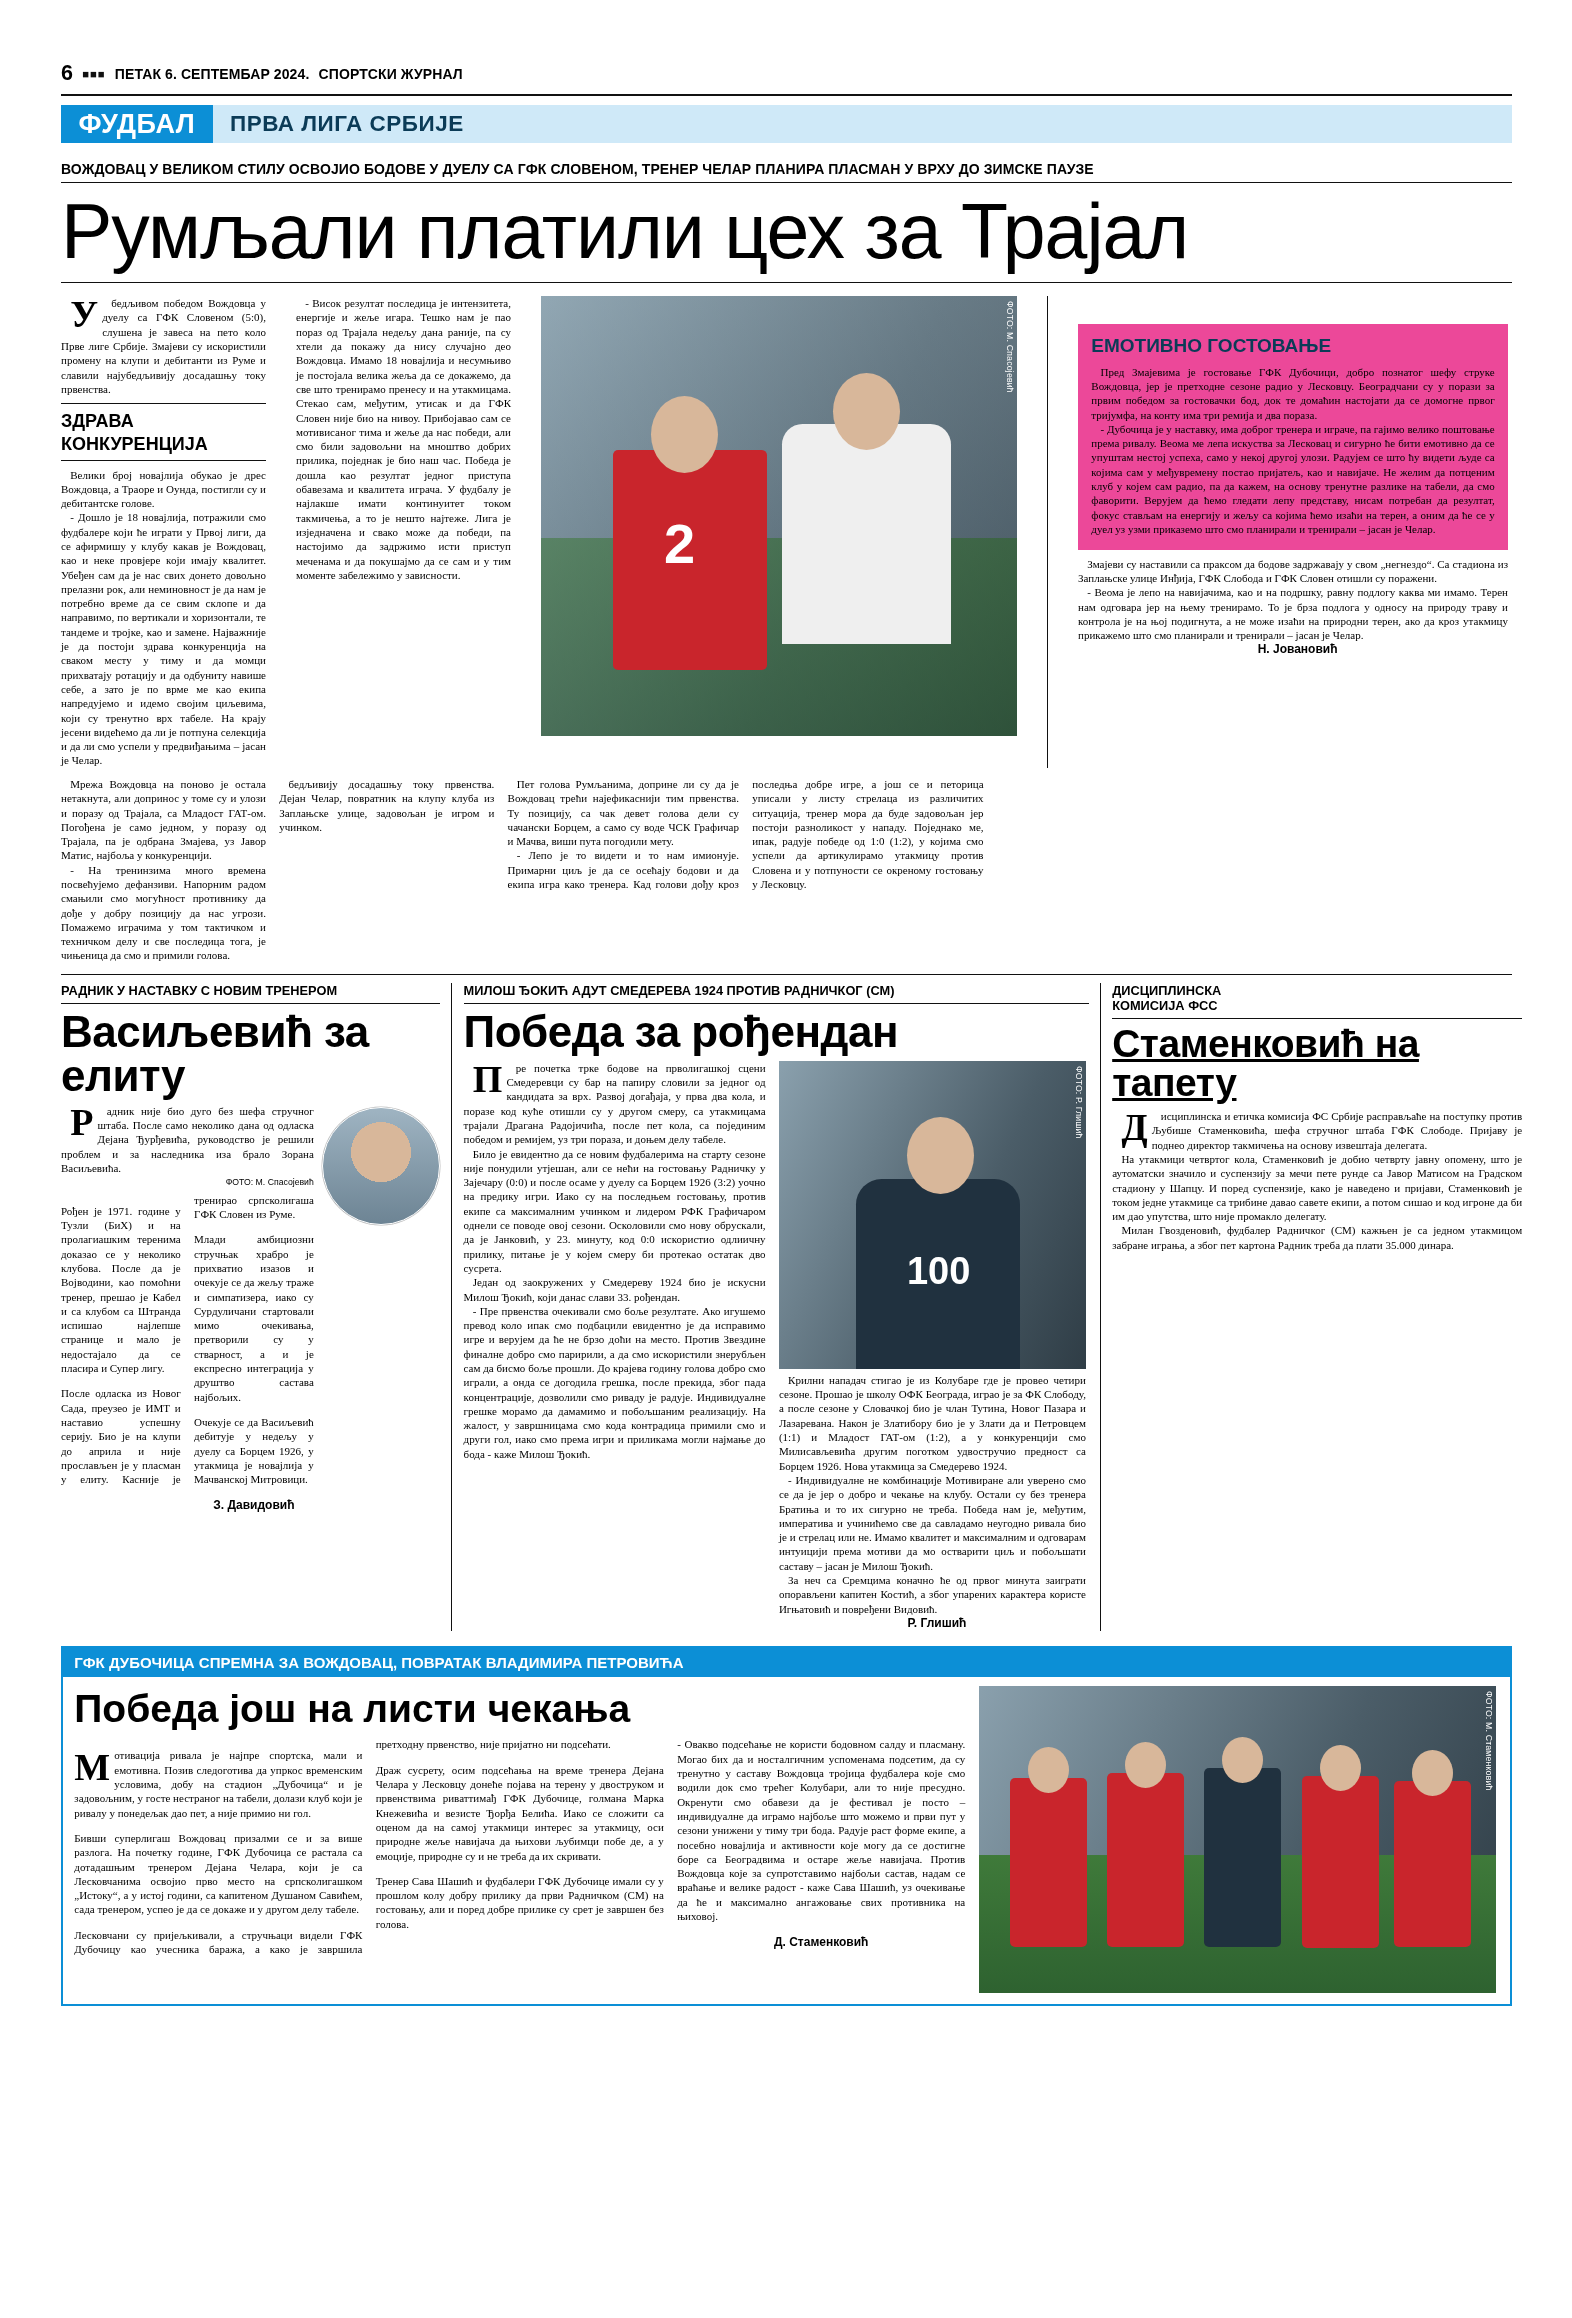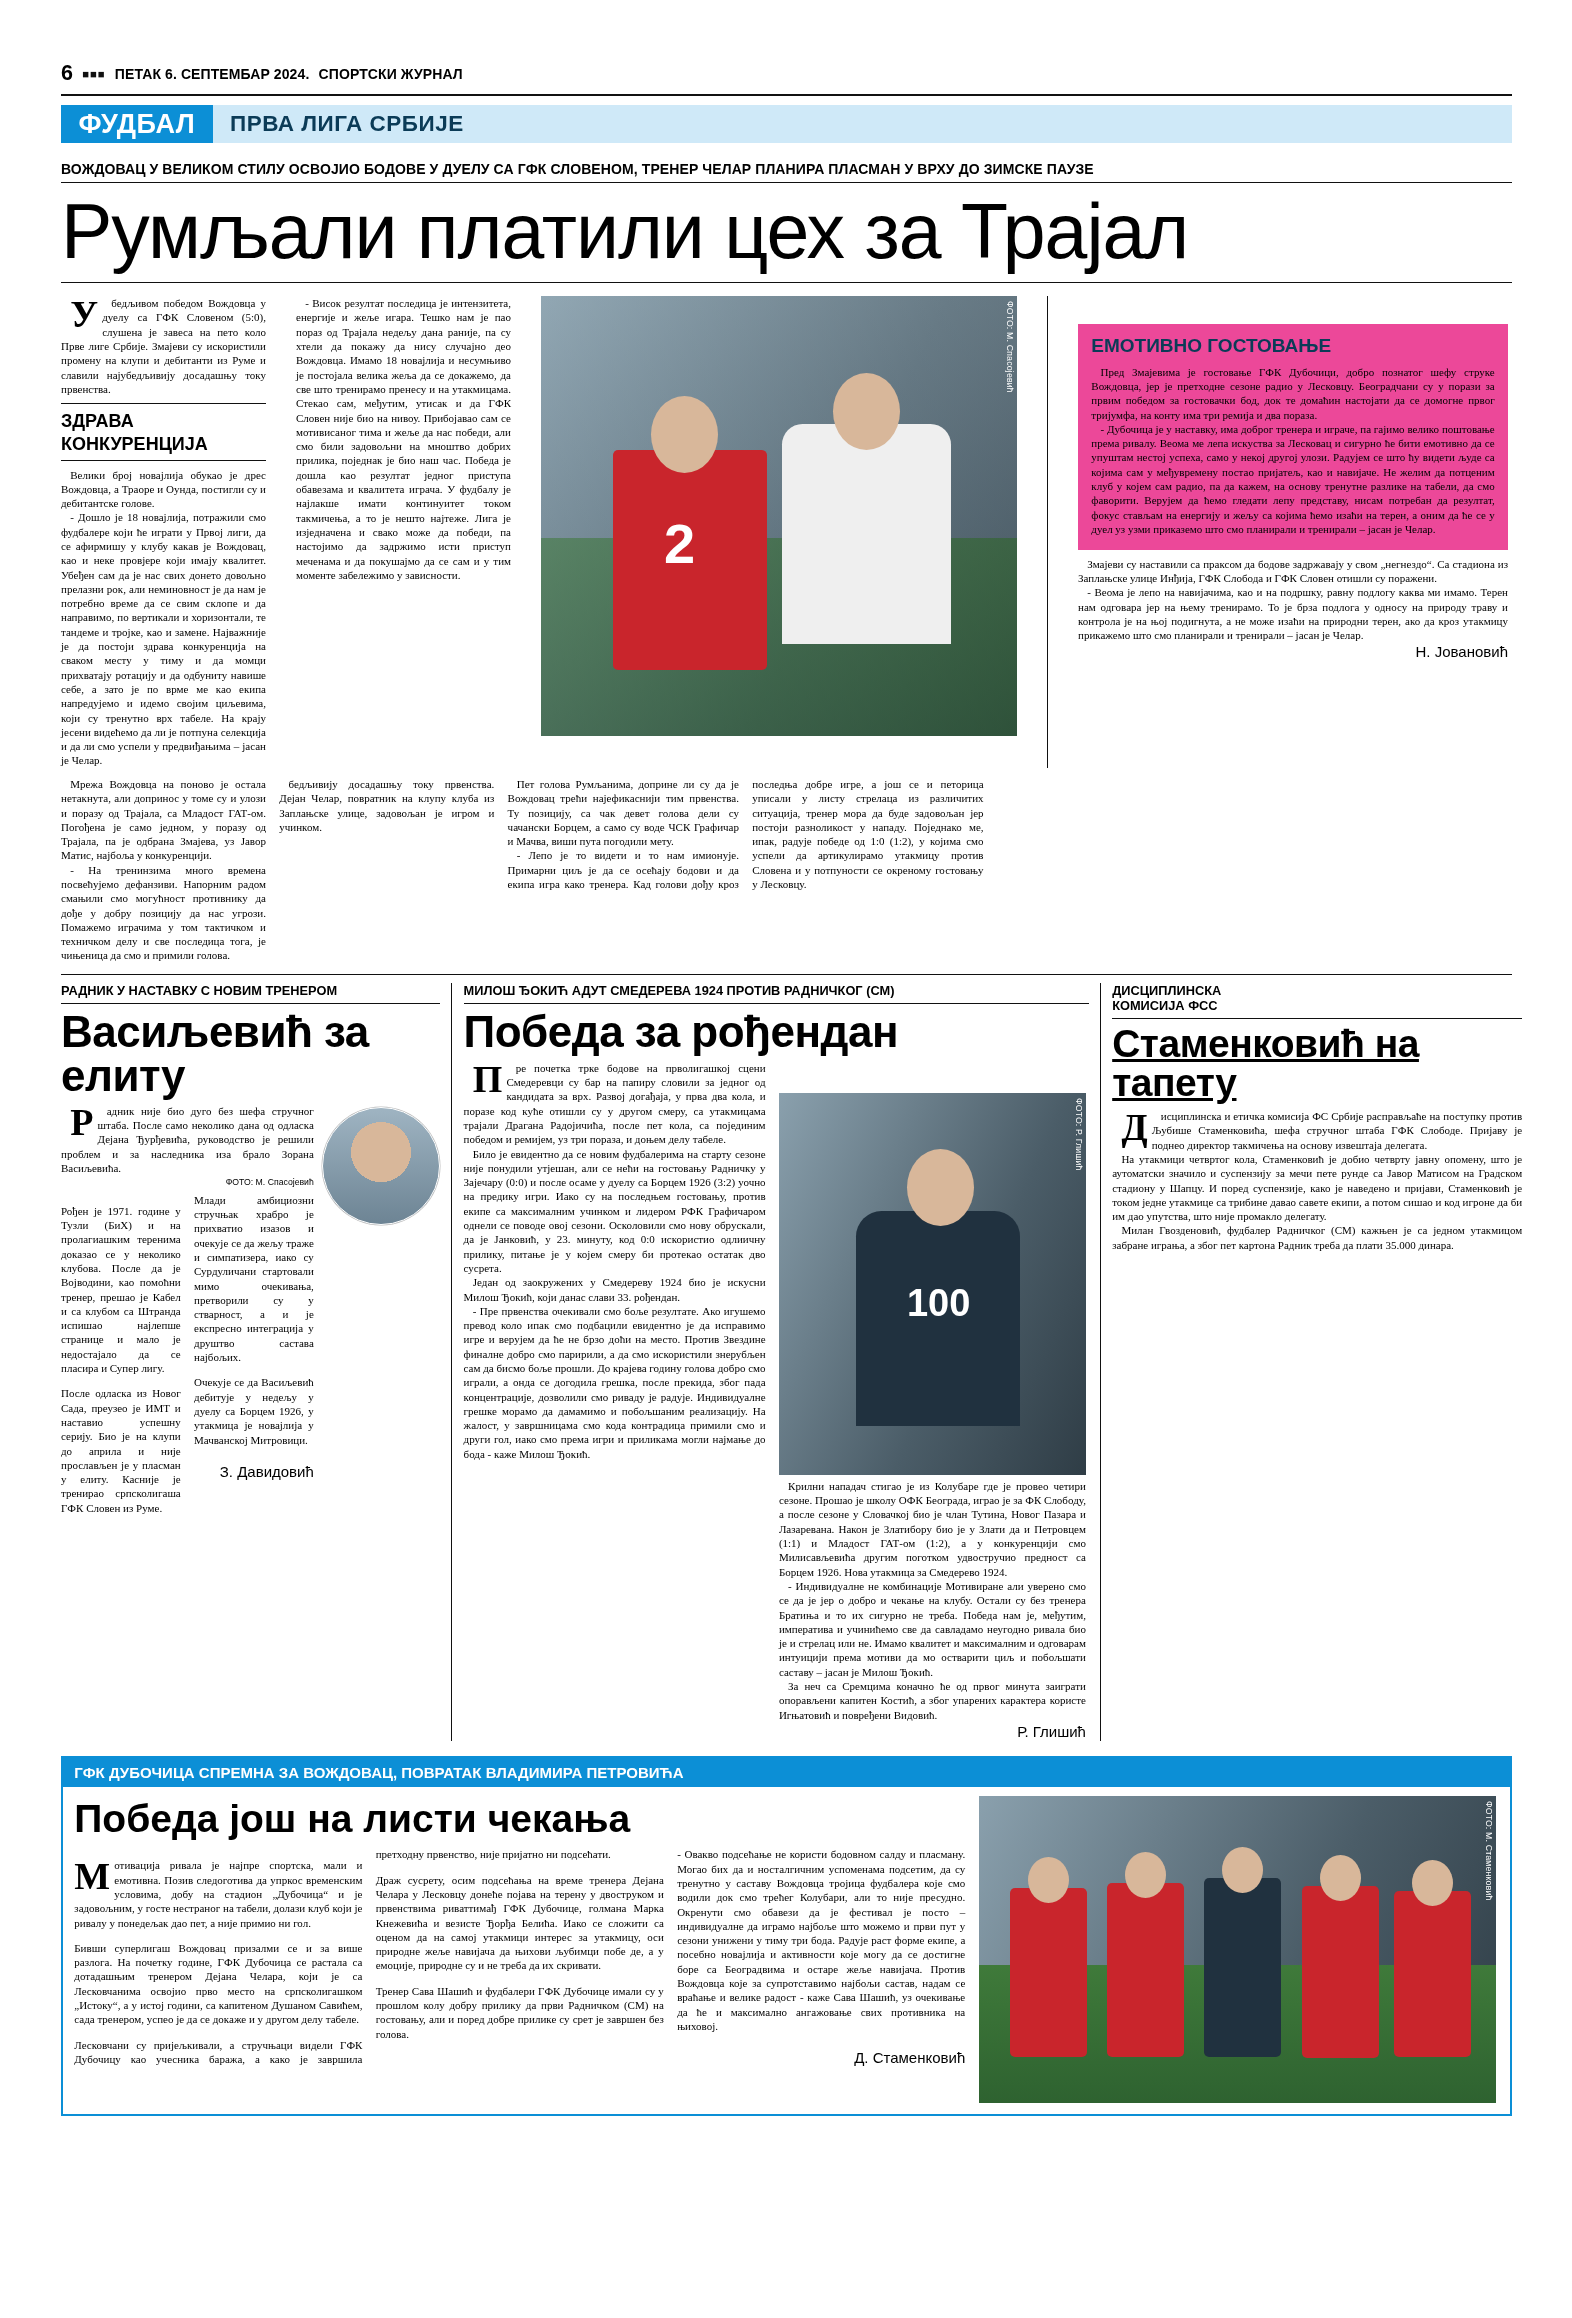--- a/index.html
+++ b/index.html
@@ -73,22 +73,22 @@
   .mid-head { font-family:"Liberation Sans", sans-serif; font-weight:bold; font-size:44px; line-height:.98; letter-spacing:-0.5px;}
   .mid-head.small { font-size:39px;text-decoration:underline; }
   .two-col { column-count:2; column-gap:13.3px; font-size:11px; line-height:1.30; text-align:justify; }
   .portrait {
     width:118px; height:118px; border-radius:50%; background:#8aa0ad; float:right; margin:3.1px 0 3.1px 8.2px;
     border:1.5px solid #fff; box-shadow:0 0 0 0.5px #bbb;
     background-image: radial-gradient(circle at 50% 38%, #d8b79a 0 30px, rgba(0,0,0,0) 30px),
                       linear-gradient(#9fb4c2, #6d8494);
   }
   .credit-small { font-family:"Liberation Sans", sans-serif; font-size:8.7px; }
-  .photo-mid { background:#000000; width:100%; height:382px; position:relative; overflow:hidden; margin-bottom:4.1px;margin-top:32px;}
-  .byline { font-family:"Liberation Sans", sans-serif; font-weight:normal; font-size:15px; text-align:right; }
+  .photo-mid { background:#000000; width:100%; height:308px; position:relative; overflow:hidden; margin-bottom:4.1px;}
+  .byline { font-family:"Liberation Sans", sans-serif; font-weight:bold; font-size:12px; text-align:center; }
 
   
   .bottom-box { border:2.6px solid #0c8fd6; margin-top:14.3px; padding:0; }
   .bottom-head-bar { background:#0c8fd6; color:#fff; font-family:"Liberation Sans", sans-serif; font-weight:bold;
                      font-size:15px; padding:6.1px 11.3px; }
   .bottom-inner { display:grid; grid-template-columns: 891px 517px; gap:13.3px; padding:9.2px 11.3px 11.3px 11.3px;}
   .bottom-title { font-family:"Liberation Sans", sans-serif; font-weight:bold; font-size:39px; line-height:1; margin:3.1px 0 9.2px 0;}
   .bottom-cols { column-count:3; column-gap:13.3px; font-size:11px; line-height:1.30; text-align:justify;}
   .photo-bottom { background:#6c7c86; width:100%; height:307px; position:relative; overflow:hidden;}
 

